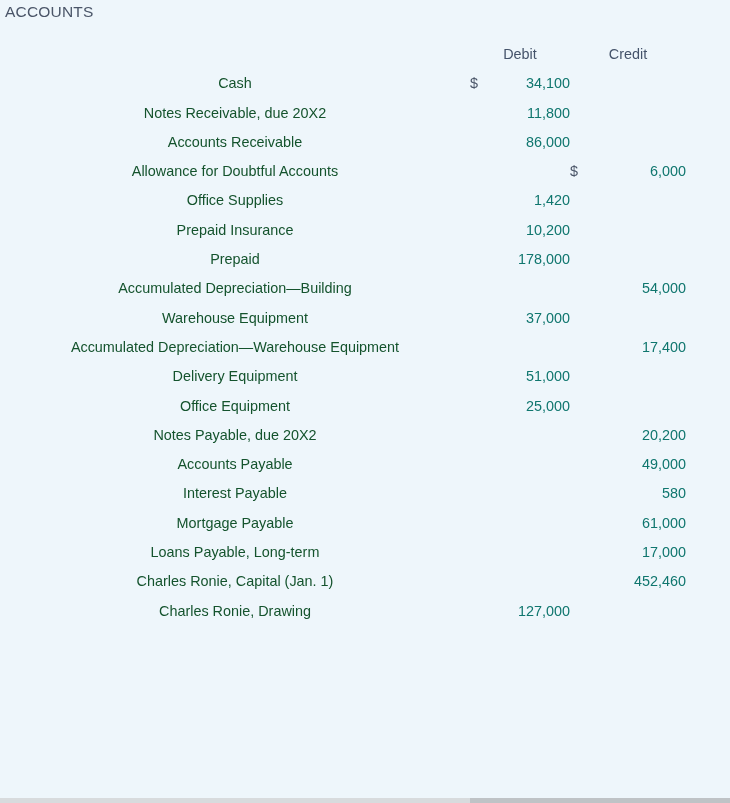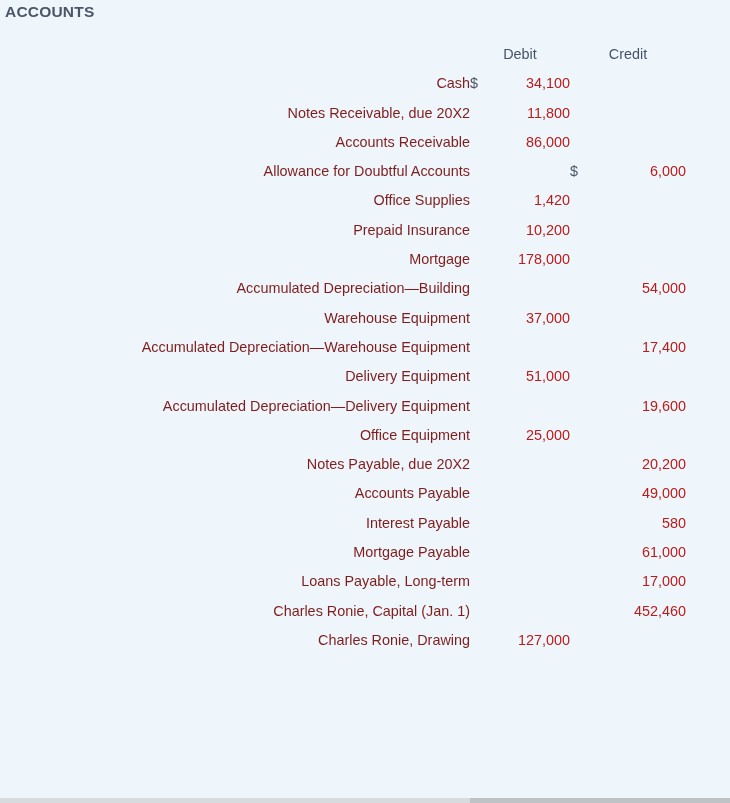--- a/index.html
+++ b/index.html
@@ -24,21 +24,21 @@
     position: relative;
     box-sizing: border-box;
     overflow: hidden;
   }
 
   .page-title {
     position: absolute;
     left: 5px;
     top: 3px;
     font-size: 15.5px;
-    font-weight: bold;
+    font-weight: normal;
     letter-spacing: 0.2px;
     color: #4a5568;
     margin: 0;
   }
 
   table.ledger {
     position: absolute;
     top: 40px;
     left: 0;
     width: 730px;
@@ -71,35 +71,35 @@
     height: 38px;
     line-height: 38px;
     padding-bottom: 2px;
   }
 
   th.head-debit { text-align: center; }
   th.head-credit { text-align: center; }
   th.head-blank { }
 
   td.account {
-    text-align: right;
+    text-align: center;
     padding-left: 48px;
-    color: #7f1d1d;
+    color: #14532d;
   }
 
   td.sym {
     text-align: left;
     padding-left: 3px;
     color: #4a5568;
   }
 
   td.val {
     text-align: right;
     padding-right: 4px;
-    color: #b91c1c;
+    color: #0f766e;
   }
 
   .bottom-edge {
     position: absolute;
     left: 0;
     bottom: 0;
     width: 730px;
     height: 5px;
     background: #bfc3c6;
   }
@@ -179,21 +179,21 @@
         </tr>
         <tr>
           <td class="account">Prepaid Insurance</td>
           <td class="sym"></td>
           <td class="val">10,200</td>
           <td class="sym"></td>
           <td class="val"></td>
           <td></td>
         </tr>
         <tr>
-          <td class="account">Mortgage</td>
+          <td class="account">Prepaid</td>
           <td class="sym"></td>
           <td class="val">178,000</td>
           <td class="sym"></td>
           <td class="val"></td>
           <td></td>
         </tr>
         <tr>
           <td class="account">Accumulated Depreciation—Building</td>
           <td class="sym"></td>
           <td class="val"></td>
@@ -216,28 +216,20 @@
           <td class="sym"></td>
           <td class="val">17,400</td>
           <td></td>
         </tr>
         <tr>
           <td class="account">Delivery Equipment</td>
           <td class="sym"></td>
           <td class="val">51,000</td>
           <td class="sym"></td>
           <td class="val"></td>
-          <td></td>
-        </tr>
-        <tr>
-          <td class="account">Accumulated Depreciation—Delivery Equipment</td>
-          <td class="sym"></td>
-          <td class="val"></td>
-          <td class="sym"></td>
-          <td class="val">19,600</td>
           <td></td>
         </tr>
         <tr>
           <td class="account">Office Equipment</td>
           <td class="sym"></td>
           <td class="val">25,000</td>
           <td class="sym"></td>
           <td class="val"></td>
           <td></td>
         </tr>

